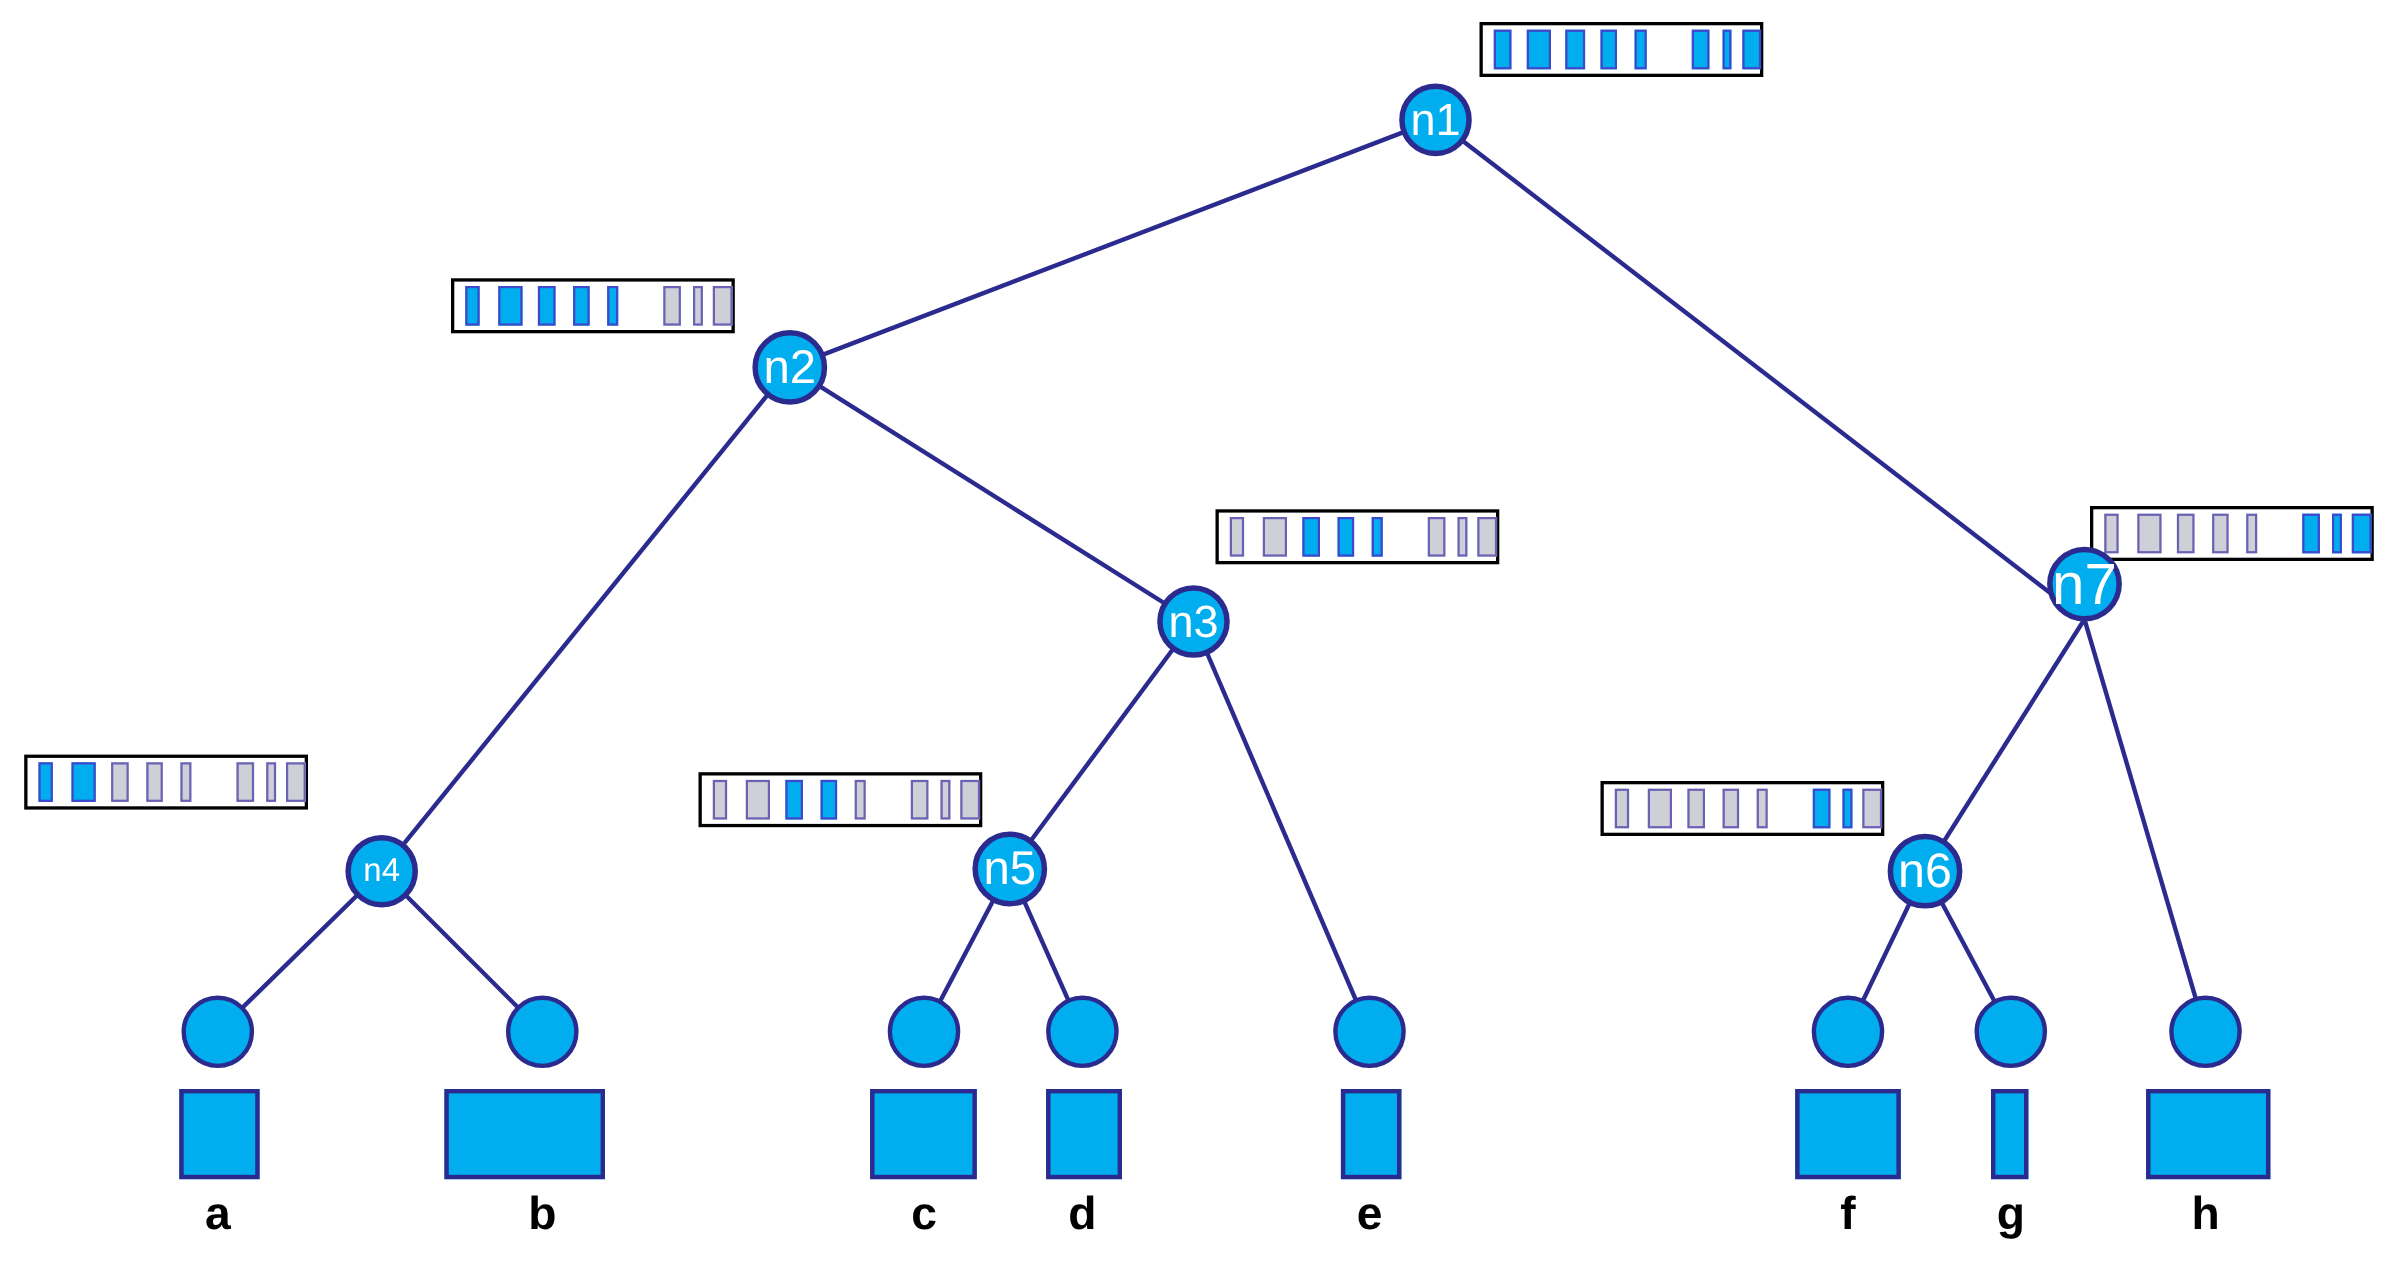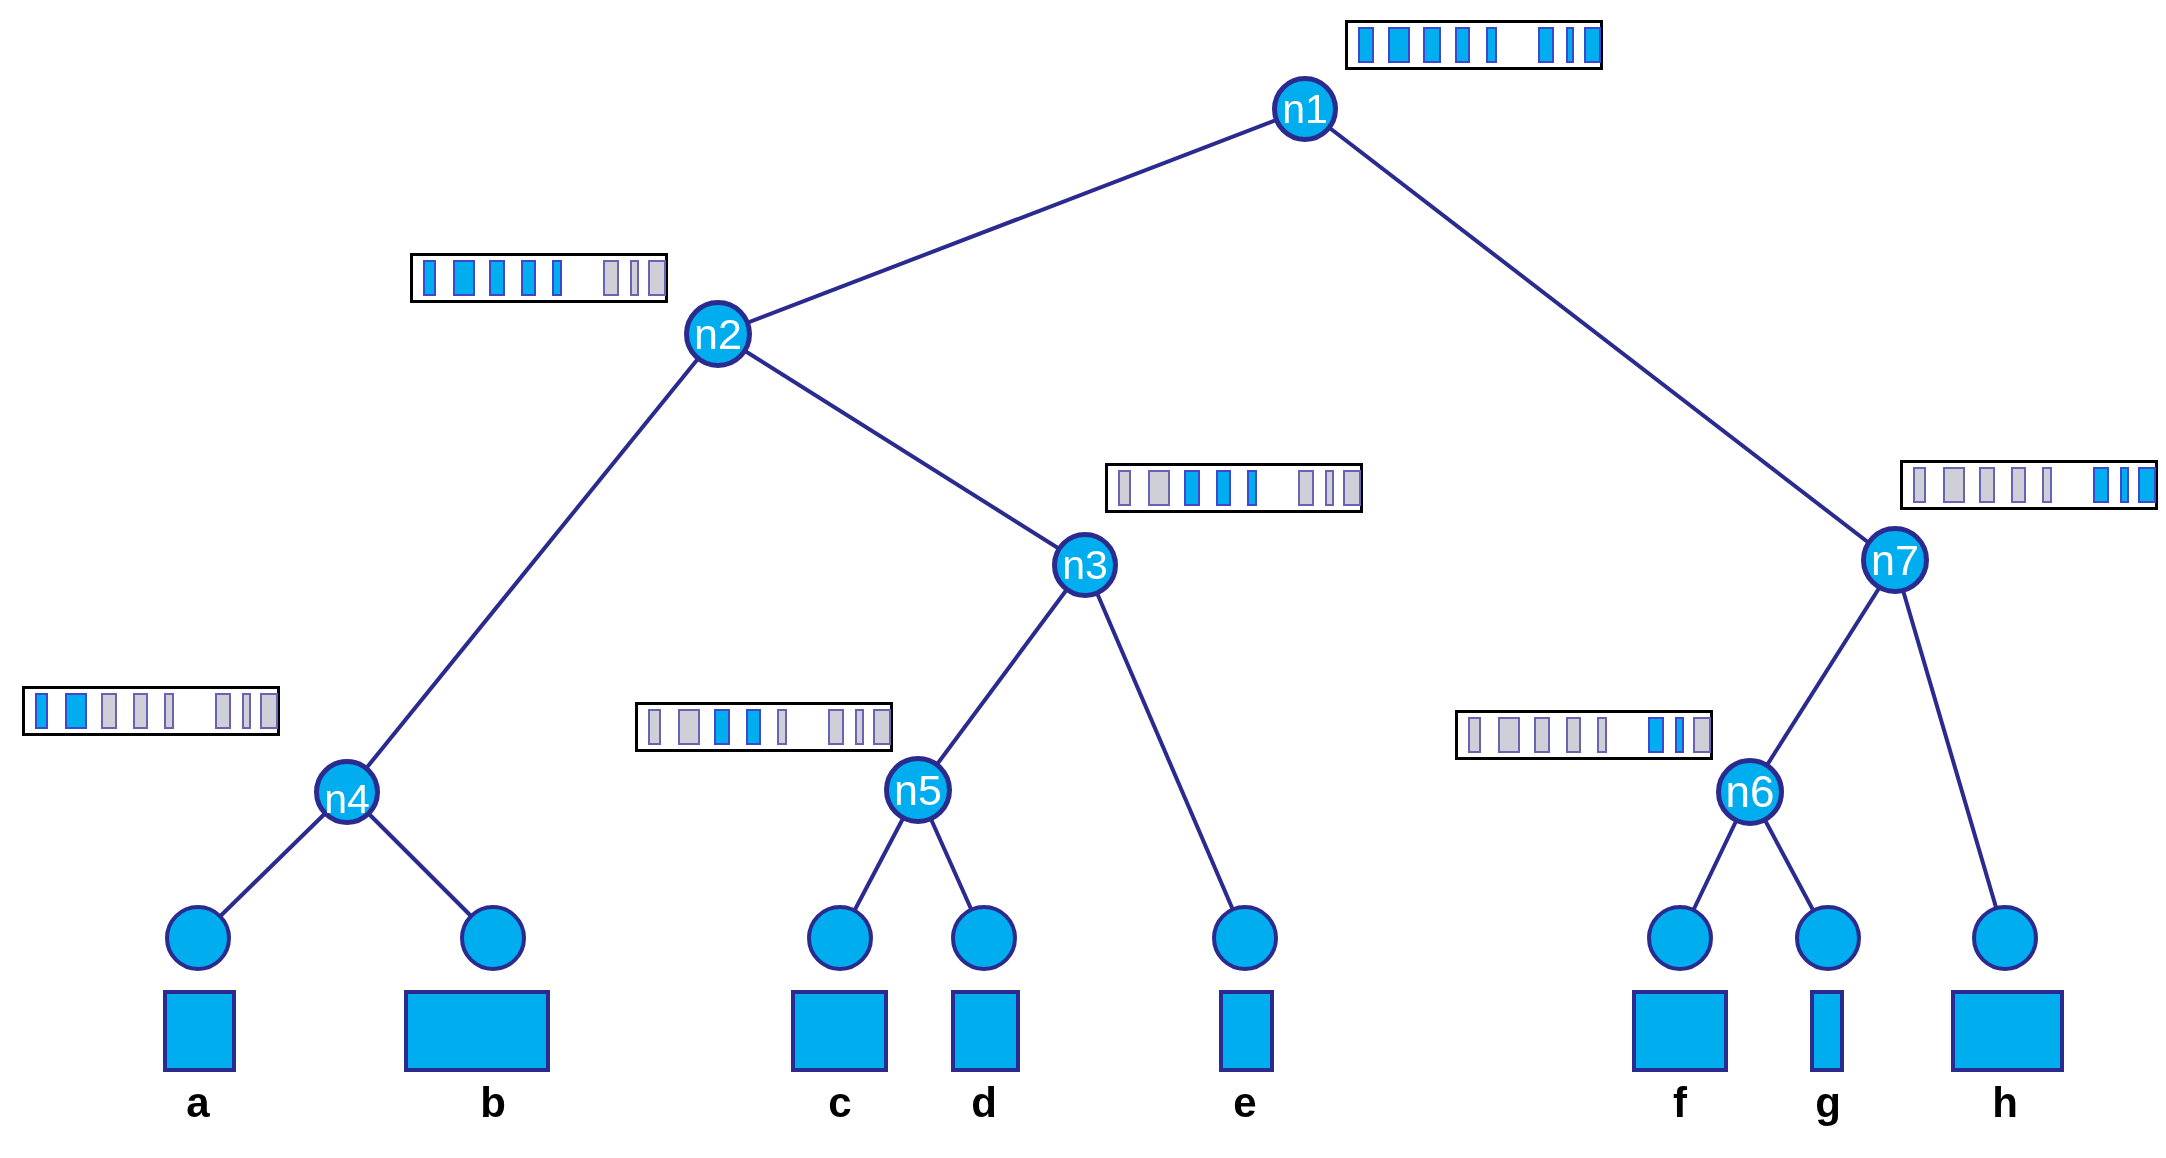--- a/index.html
+++ b/index.html
@@ -173,30 +173,30 @@
     </div>
     <div class="node-circle" style="left: 1272px; top: 76px; width: 66px; height: 66px; font-size: 41px;">
       <span>n1</span>
     </div>
     <div class="node-circle" style="left: 684px; top: 300px; width: 68px; height: 68px; font-size: 43px;">
       <span>n2</span>
     </div>
     <div class="node-circle" style="left: 1052px; top: 532px; width: 66px; height: 66px; font-size: 41px;">
       <span>n3</span>
     </div>
-    <div class="node-circle" style="left: 314px; top: 759px; width: 66px; height: 66px; font-size: 41px; align-items: flex-end;">
+    <div class="node-circle" style="left: 314px; top: 759px; width: 66px; height: 66px; font-size: 30px;">
       <span>n4</span>
     </div>
     <div class="node-circle" style="left: 884px; top: 756px; width: 68px; height: 68px; font-size: 43px;">
       <span>n5</span>
     </div>
     <div class="node-circle" style="left: 1716px; top: 758px; width: 68px; height: 68px; font-size: 44px;">
       <span>n6</span>
     </div>
-    <div class="node-circle" style="left: 1861px; top: 526px; width: 68px; height: 68px; font-size: 43px;">
+    <div class="node-circle" style="left: 1861px; top: 497px; width: 68px; height: 68px; font-size: 53px;">
       <span>n7</span>
     </div>
     <div class="leaf-circle" style="left: 165px; top: 905px; width: 66px; height: 66px;"></div>
     <div class="leaf-rect" style="left: 163px; top: 990px; width: 73px; height: 82px;"></div>
     <div class="leaf-label" style="left: 158px; top: 1082px; width: 80px;">a</div>
     <div class="leaf-circle" style="left: 460px; top: 905px; width: 66px; height: 66px;"></div>
     <div class="leaf-rect" style="left: 404px; top: 990px; width: 146px; height: 82px;"></div>
     <div class="leaf-label" style="left: 453px; top: 1082px; width: 80px;">b</div>
     <div class="leaf-circle" style="left: 807px; top: 905px; width: 66px; height: 66px;"></div>
     <div class="leaf-rect" style="left: 791px; top: 990px; width: 97px; height: 82px;"></div>

